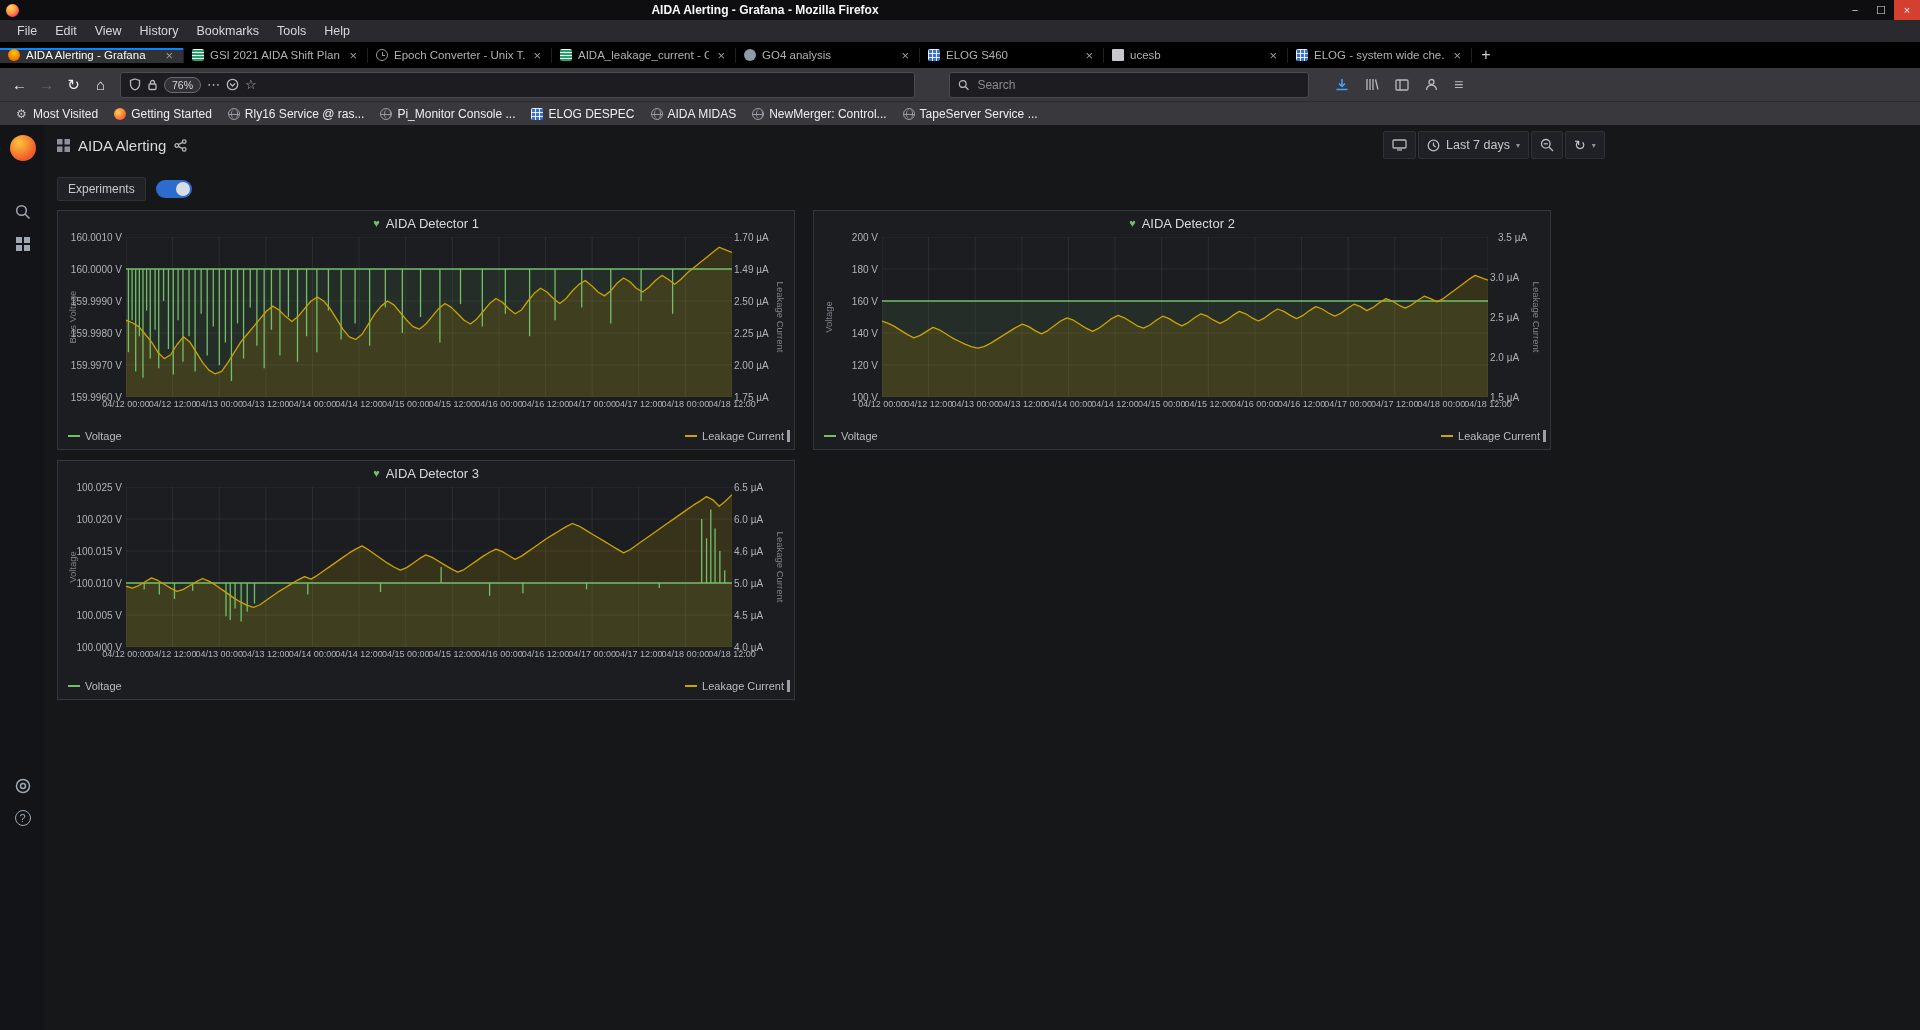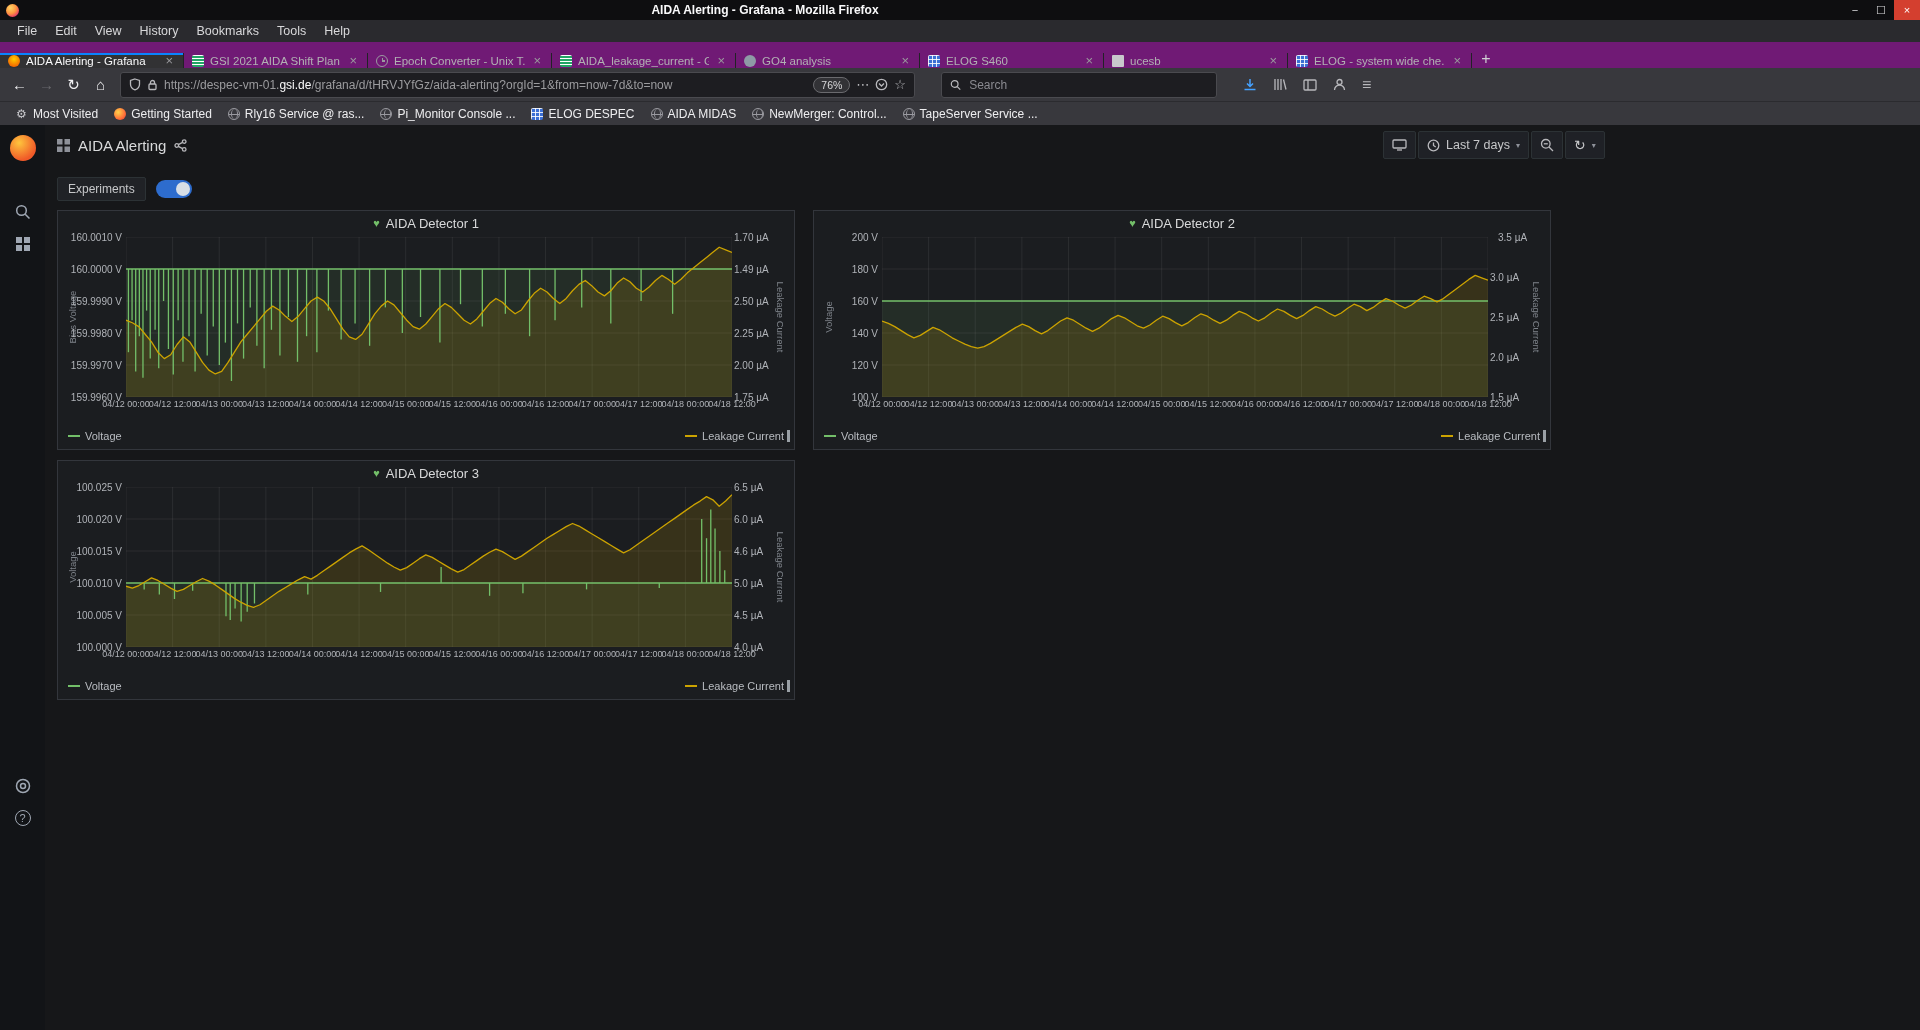--- a/index.html
+++ b/index.html
@@ -15,21 +15,21 @@
   .ff-logo { width:13px; height:13px; border-radius:50%; margin-left:6px;
     background:radial-gradient(circle at 35% 30%, #ffd567, #ff9640 45%, #e3336a 80%, #8b2aa0); }
   .title-text { position:absolute; left:0; width:1530px; text-align:center; color:#f9f9fa; font-size:12px; font-weight:bold; }
   .win-controls { margin-left:auto; display:flex; align-items:center; height:100%; }
   .win-btn { width:26px; height:100%; display:flex; align-items:center; justify-content:center; color:#d8d8da; font-size:11px; }
   .win-btn.close { background:#d43f2f; color:#fff; }
 
   #menubar { height:22px; background:#2a2a2e; display:flex; align-items:center; padding-left:8px; }
   .menu-item { color:#d8d8da; font-size:12.5px; padding:0 9px; line-height:22px; }
 
-  #tabbar { height:26px; background:#701a75; display:flex; align-items:flex-end; }
+  #tabbar { height:26px; background:#000000; display:flex; align-items:center; }
   .tab { width:184px; display:flex; align-items:center; gap:6px; padding:0 8px;
     border-right:1px solid #222226; color:#b1b1b3; font-size:11.5px; position:relative; cursor:default; }
   .tab.active { background:#323234; color:#f9f9fa; }
   .tab.active::before { content:''; position:absolute; left:0; right:0; top:0; height:2px; background:#0a84ff; }
   .tab-label { flex:1; white-space:nowrap; overflow:hidden; }
   .tab-close { color:#9a9a9e; font-size:13px; padding:0 2px; }
   .newtab-btn { width:28px; display:flex; align-items:center; justify-content:center; color:#d0d0d4; font-size:16px; }
 
   .tab-icon, .bm-icon { width:12px; height:12px; flex:0 0 12px; position:relative; display:inline-block; }
   .fav-grafana { border-radius:50%; background:radial-gradient(circle at 50% 35%, #ffcc00, #f46800 75%); }
@@ -54,21 +54,21 @@
     color:#f0f0f2; font-size:15px; border-radius:2px; }
   .nav-btn.disabled { color:#69696d; }
   .field { height:26px; background:#1d1d21; border:1px solid #4a4a4f; border-radius:3px;
     display:flex; align-items:center; padding:0 8px; gap:6px; }
   #urlbar { width:795px; margin-left:6px; }
   .url-text { flex:1; font-size:12px; white-space:nowrap; overflow:hidden; }
   .url-prefix, .url-path { color:#9b9b9e; }
   .url-domain { color:#f9f9fa; }
   .zoom-pill { border:1px solid #6a6a6e; border-radius:9px; padding:1px 7px; font-size:10.5px; color:#d8d8da; background:#323236; }
   .small-glyph { color:#b8b8bc; font-size:13px; }
-  #searchbar { width:276px; margin-left:26px; }
+  #searchbar { width:360px; margin-left:34px; }
   #searchbar input { background:transparent; border:none; outline:none; color:#d8d8da; font-size:12px;
     font-family:"Liberation Sans","DejaVu Sans",sans-serif; width:100%; }
   #searchbar input::placeholder { color:#8a8a90; }
   .nav-icons { display:flex; align-items:center; gap:16px; margin-left:26px; }
   .icon-svg { display:block; }
 
   #bookmarksbar { height:24px; background:#38383d; border-top:1px solid #2b2b2f; display:flex; align-items:center; padding-left:8px; }
   .bookmark { display:flex; align-items:center; gap:5px; padding:0 8px; height:100%; color:#eeeef0; font-size:12px; white-space:nowrap; }
 
   
@@ -205,23 +205,20 @@
   <span class="nav-btn">⌂</span>
 
   <div id="urlbar" class="field">
     <svg class="stroke-ico icon-svg" width="12" height="13" viewBox="0 0 12 13">
       <path d="M6 1 L10.5 2.5 V6.2 C10.5 9.2 8.5 11 6 11.8 C3.5 11 1.5 9.2 1.5 6.2 V2.5 Z"></path>
     </svg>
     <svg class="stroke-ico icon-svg" width="11" height="12" viewBox="0 0 11 12">
       <rect x="2" y="5" width="7" height="5.5" rx="1"></rect>
       <path d="M3.5 5 V3.5 a2 2 0 0 1 4 0 V5"></path>
     </svg>
-    <span class="url-text">
-      <span class="url-prefix">https://despec-vm-01.</span><span class="url-domain">gsi.de</span><span class="url-path">/grafana/d/tHRVJYfGz/aida-alerting?orgId=1&amp;from=now-7d&amp;to=now</span>
-    </span>
     <span class="zoom-pill">76%</span>
     <span class="small-glyph">⋯</span>
     <svg class="stroke-ico icon-svg" width="13" height="13" viewBox="0 0 13 13">
       <circle cx="6.5" cy="6.5" r="5.2"></circle>
         <path d="M4 5.5 L6.5 8 L9 5.5"></path>
     </svg>
     <span class="small-glyph">☆</span>
   </div>
 
   <div id="searchbar" class="field">

